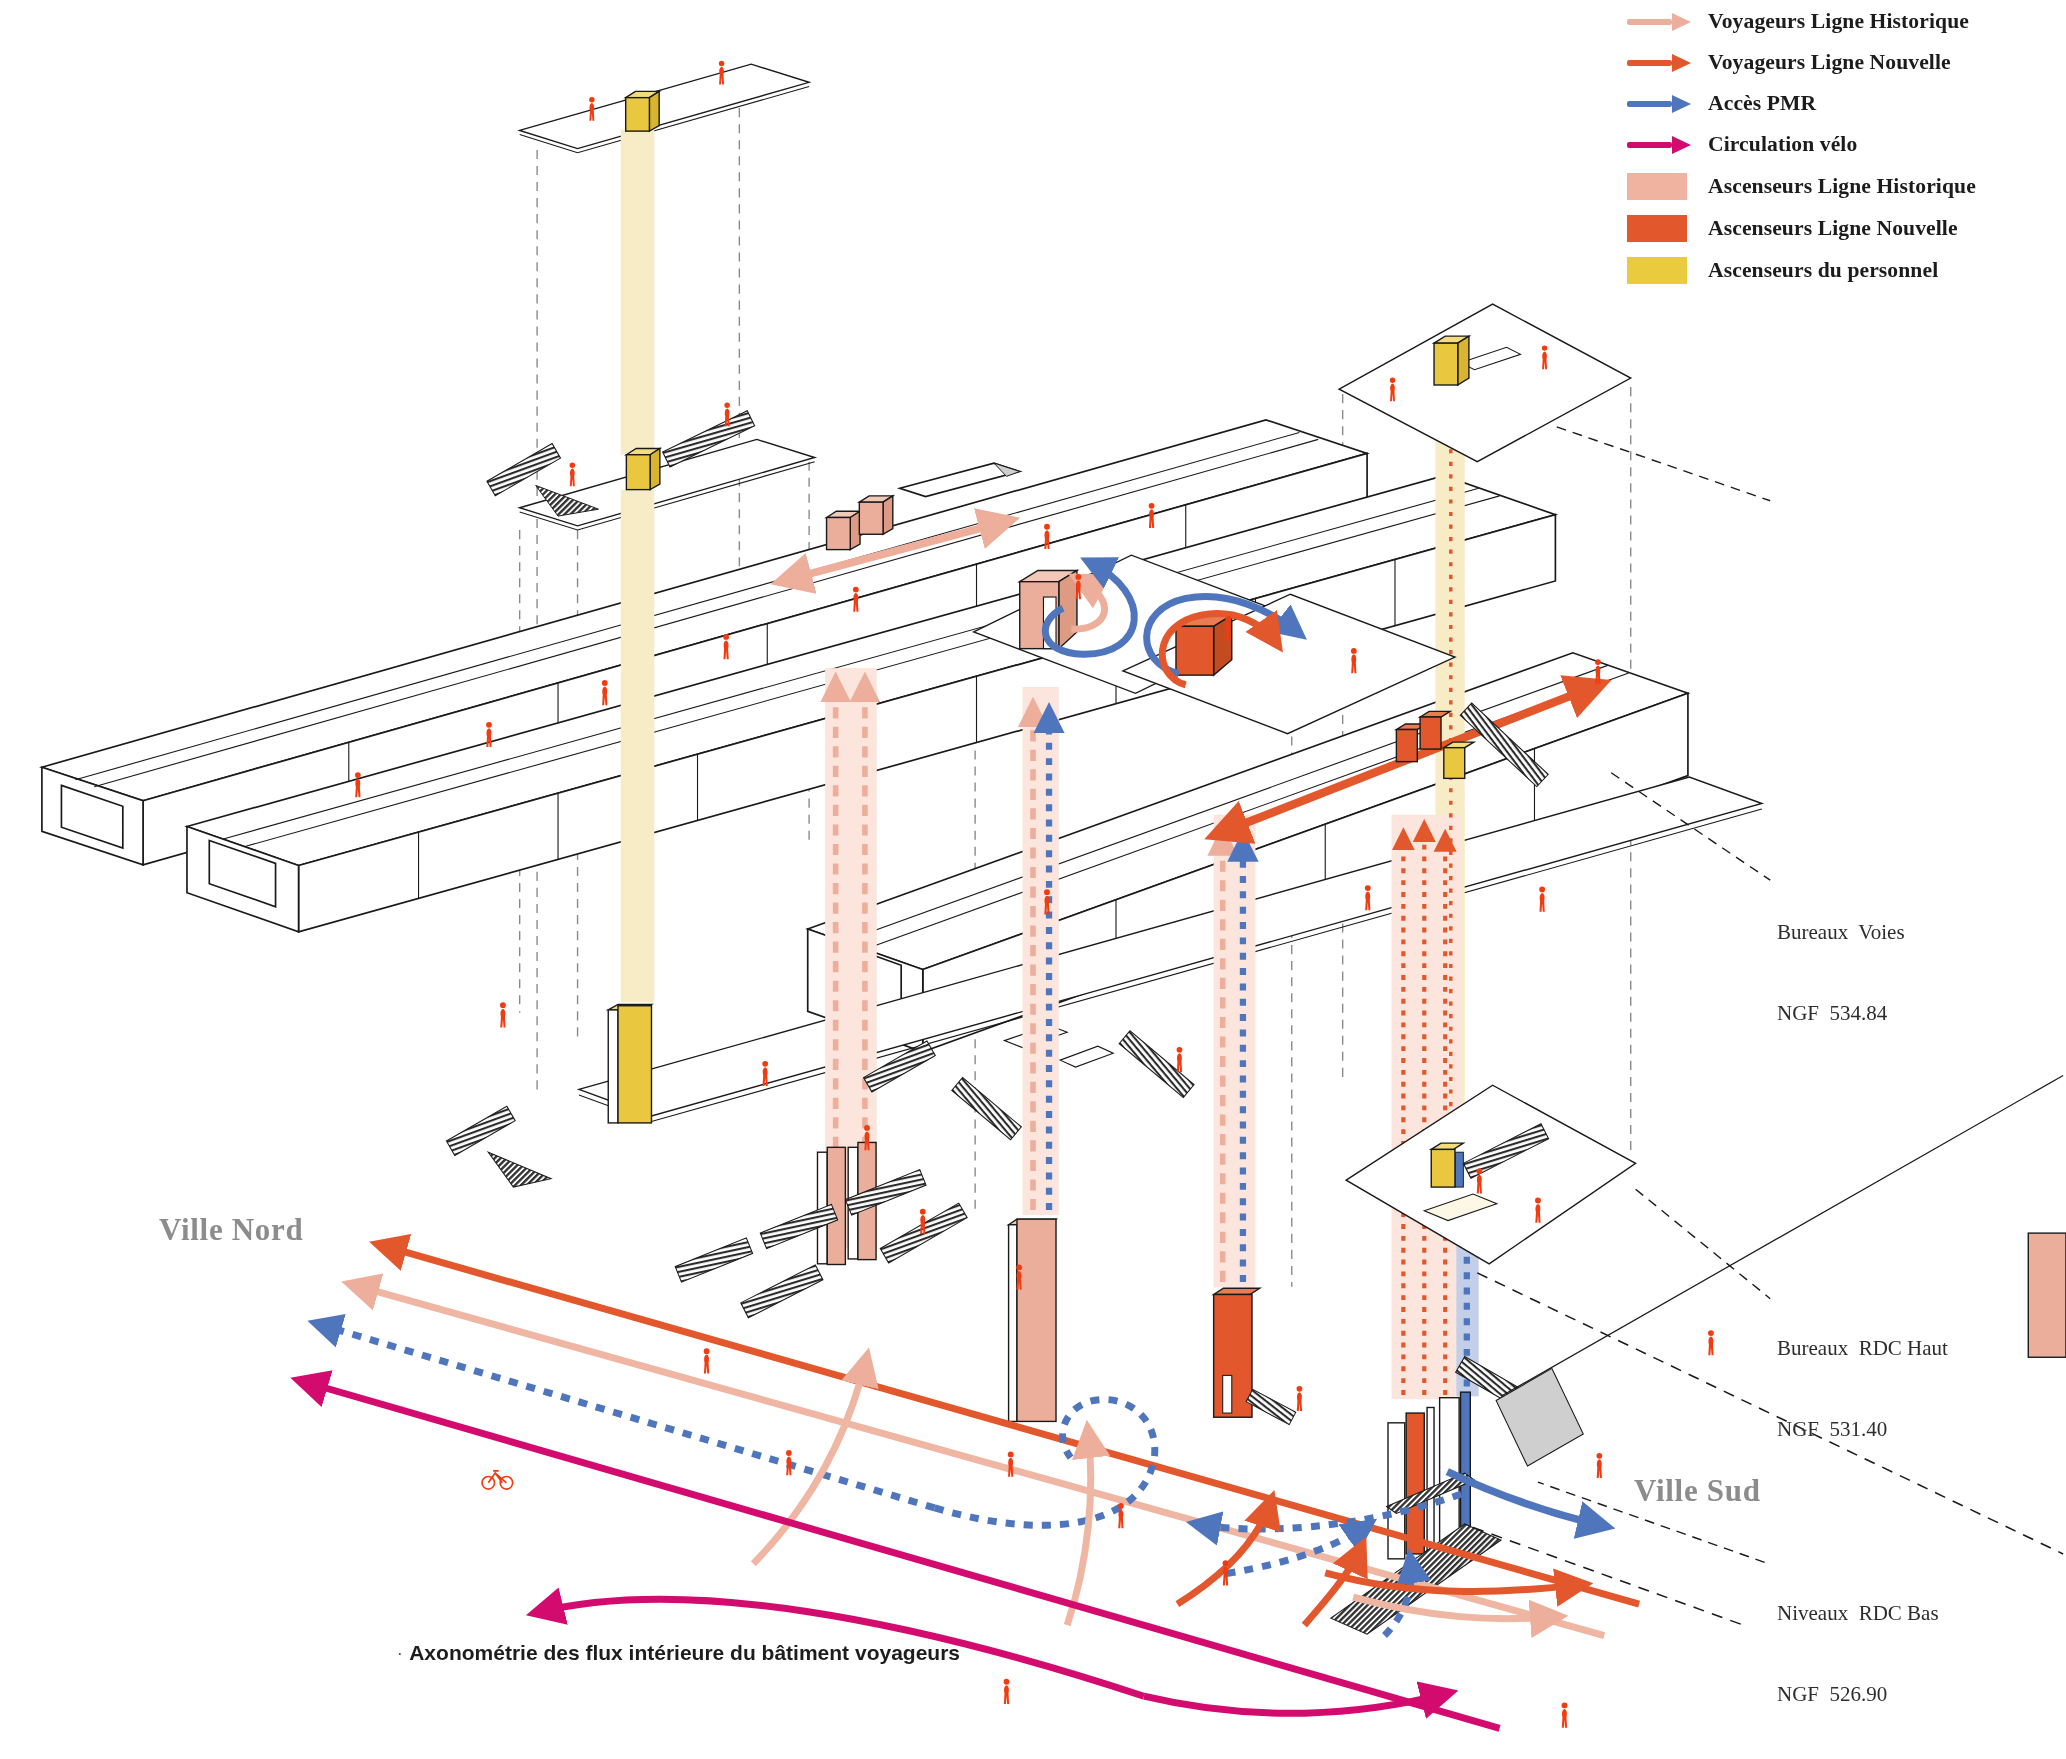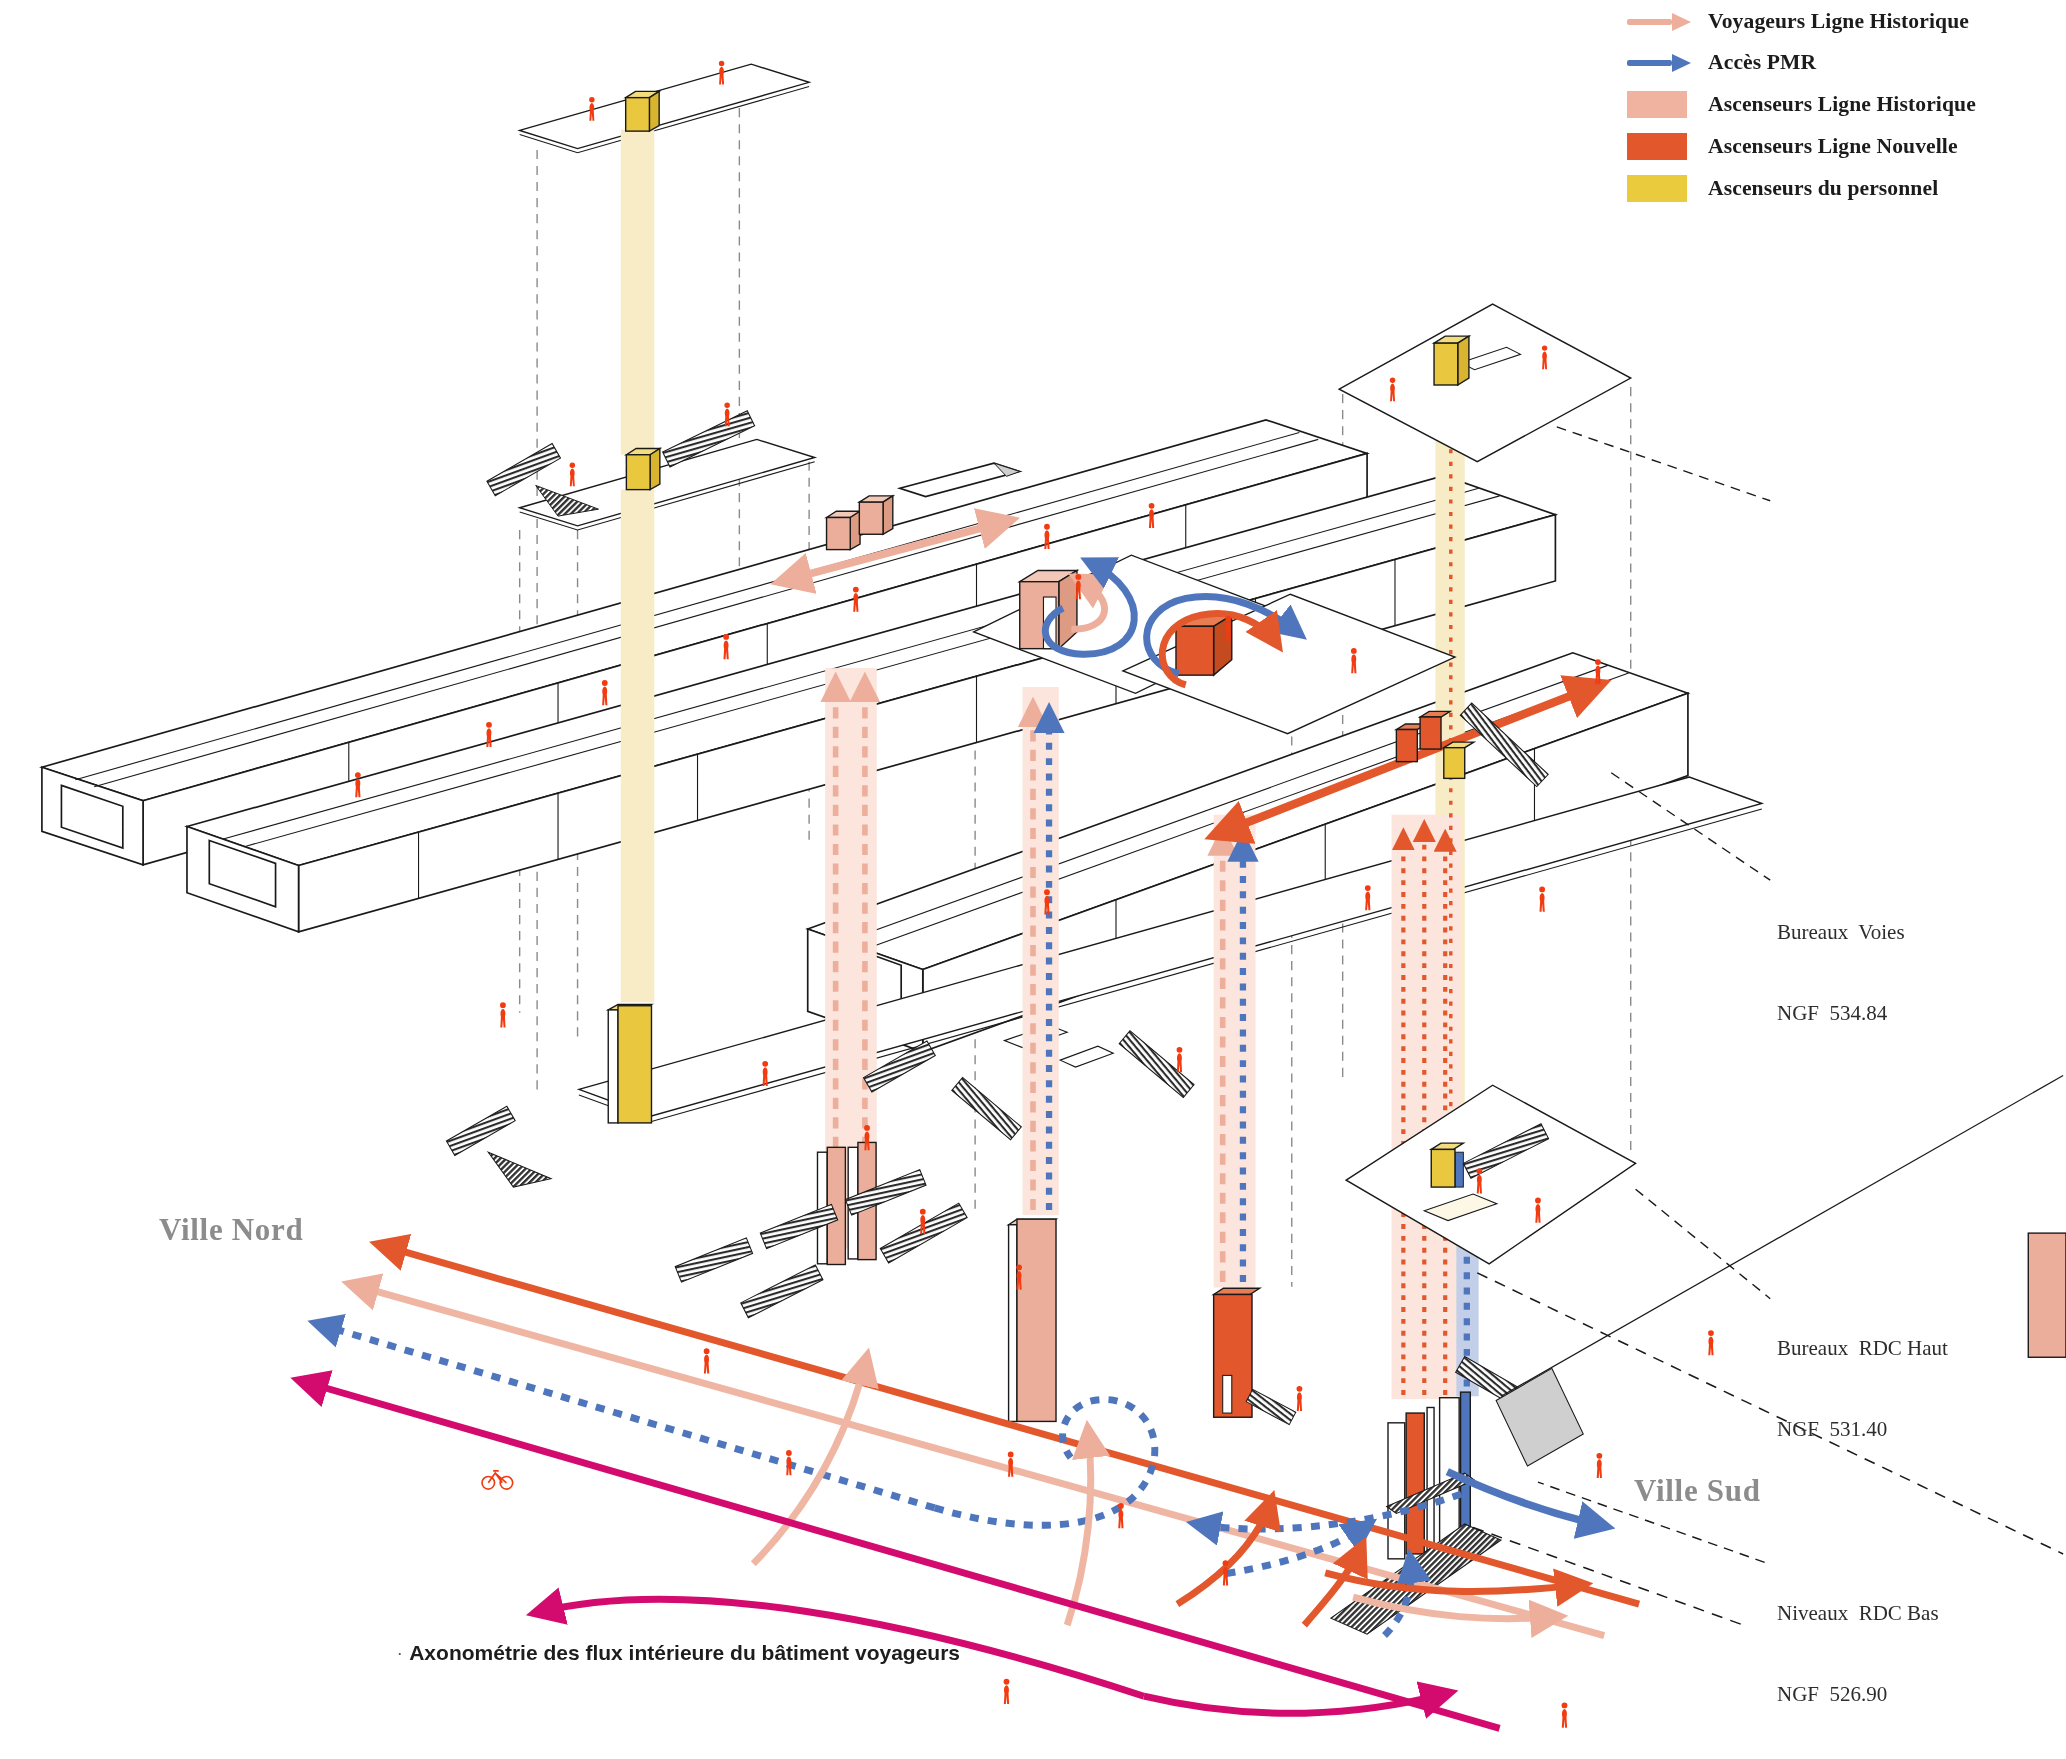--- a/index.html
+++ b/index.html
@@ -394,24 +394,38 @@
   <div id="legend">
     <div class="lg-row">
       <span class="lg-icon">
           <span class="lg-line c-salmon"></span>
           <span class="lg-head c-salmon"></span>
         </span>
       <span class="lg-label">Voyageurs Ligne Historique</span>
     </div>
     <div class="lg-row">
       <span class="lg-icon">
+          <span class="lg-line c-orange"></span>
+          <span class="lg-head c-orange"></span>
+        </span>
+      <span class="lg-label">Voyageurs Ligne Nouvelle</span>
+    </div>
+    <div class="lg-row">
+      <span class="lg-icon">
           <span class="lg-line c-blue"></span>
           <span class="lg-head c-blue"></span>
         </span>
       <span class="lg-label">Accès PMR</span>
+    </div>
+    <div class="lg-row">
+      <span class="lg-icon">
+          <span class="lg-line c-magenta"></span>
+          <span class="lg-head c-magenta"></span>
+        </span>
+      <span class="lg-label">Circulation vélo</span>
     </div>
     <div class="lg-row swatch-row">
       <span class="lg-icon">
           <span class="lg-swatch c-swsalmon"></span>
         </span>
       <span class="lg-label">Ascenseurs Ligne Historique</span>
     </div>
     <div class="lg-row swatch-row">
       <span class="lg-icon">
           <span class="lg-swatch c-sworange"></span>

